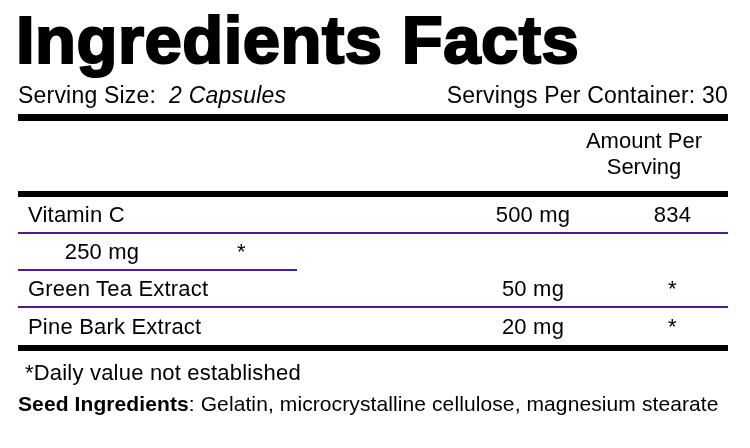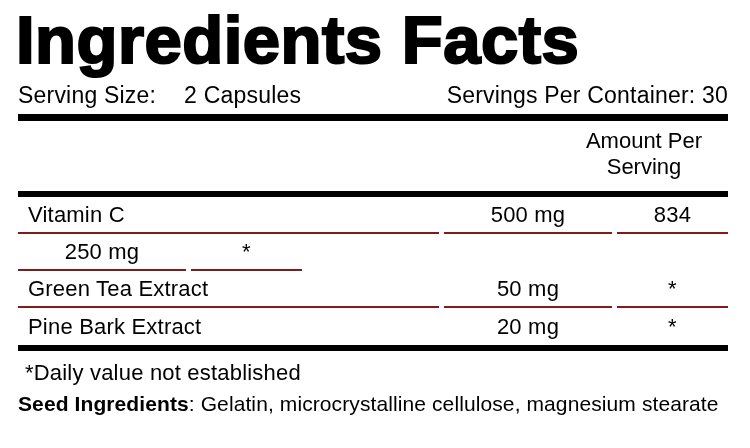--- a/index.html
+++ b/index.html
@@ -31,43 +31,43 @@
     white-space: nowrap;
   }
   .serving-line {
     display: flex;
     justify-content: space-between;
     align-items: baseline;
     margin-top: 9px;
     font-size: 23px;
     letter-spacing: 0.2px;
   }
-  .serving-size-value { margin-left: 28px; }
+  .serving-size-value { margin-left: 13px; font-style: italic; }
   .bar { background: #000000; width: 100%; }
   .bar-top { height: 7px; margin-top: 5px; }
   .bar-mid { height: 6px; }
   .bar-bottom { height: 6px; }
-  .cols { display: flex; column-gap: 5px; }
+  .cols { display: flex; }
   .c1 { flex: 1 1 auto; min-width: 0; }
   .c2 { width: 168px; flex: 0 0 168px; }
   .c3 { width: 111px; flex: 0 0 111px; }
   .header-row {
     padding: 7px 0 11px 0;
     font-size: 22px;
     line-height: 26px;
   }
   .header-row .c2, .header-row .c3 { text-align: center; }
   .header-row span { display: block; }
   .ing-row { height: 37px; }
   .ing-row .cell {
     display: flex;
     align-items: center;
     height: 100%;
     box-sizing: border-box;
-    border-bottom: 2px solid #7f1d1d;
+    border-bottom: 2px solid #4c1d95;
     font-size: 22px;
     letter-spacing: 0.2px;
   }
   .ing-row .c1 { padding-left: 10px; }
   .ing-row .c2, .ing-row .c3 { justify-content: center; }
   .ing-row.last .cell { border-bottom: none; }
   .footnote {
     margin-top: 9px;
     padding-left: 7px;
     font-size: 22px;

